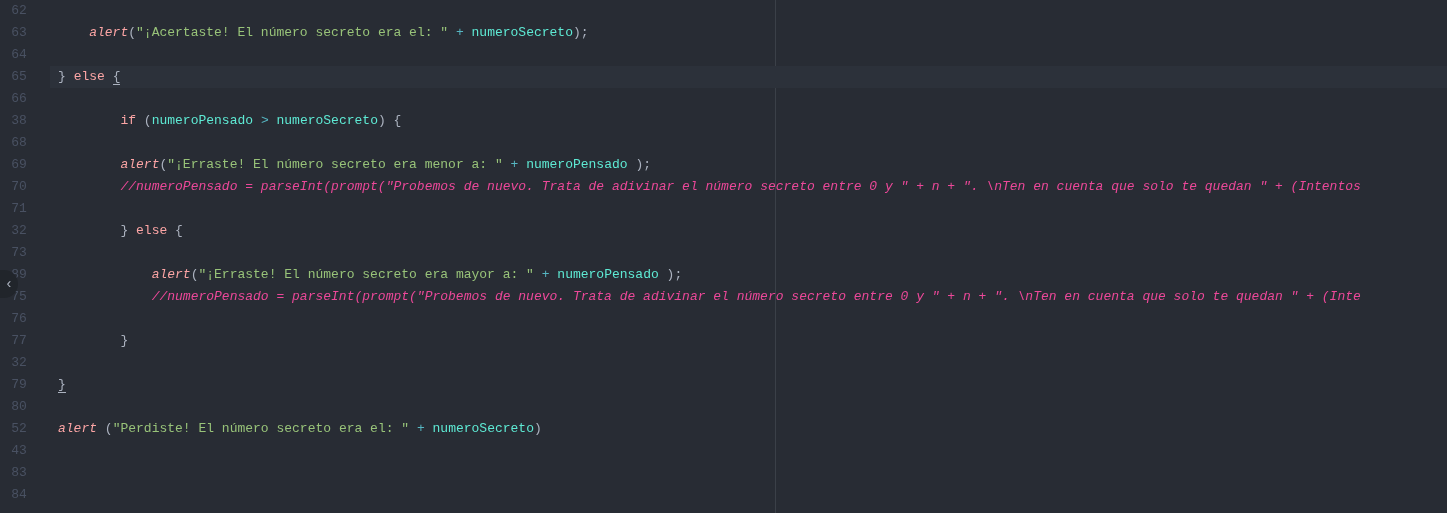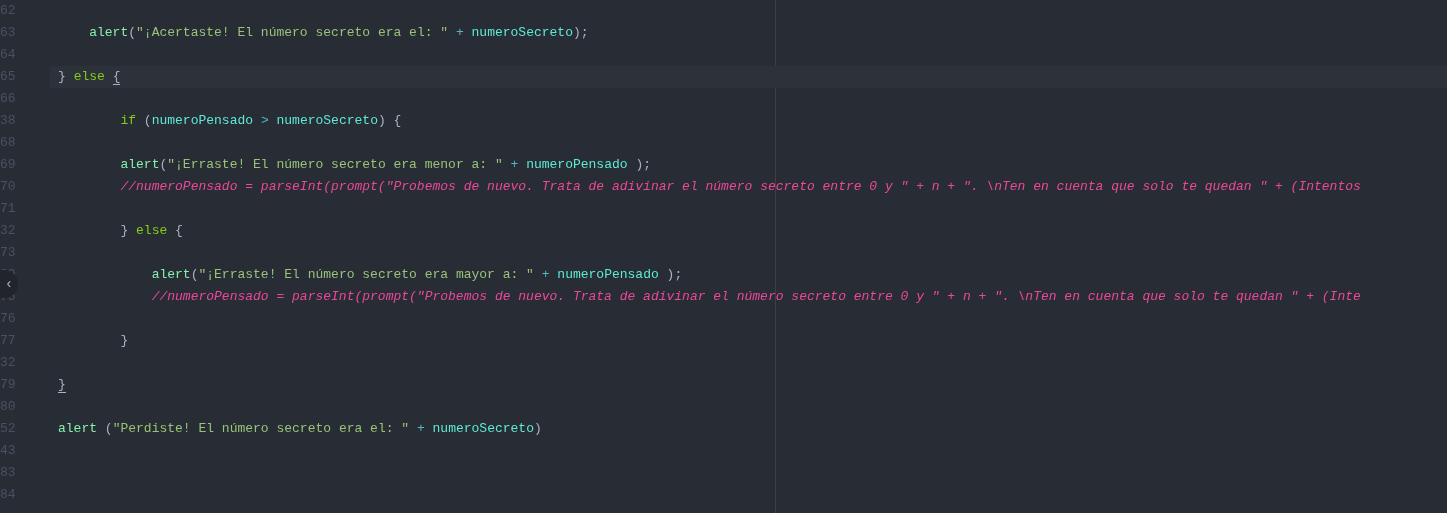--- a/index.html
+++ b/index.html
@@ -14,42 +14,42 @@
       position: relative;
     }
     .editor {
       display: flex;
       height: 100%;
       width: 100%;
     }
     .gutter {
       width: 50px;
       background: #282c34;
-      text-align: left;
+      text-align: center;
       padding-right: 12px;
       color: #495162;
       user-select: none;
       flex-shrink: 0;
     }
     .gutter .ln { height: 22px; line-height: 22px; }
     .code-area {
       flex: 1;
       position: relative;
       overflow: hidden;
     }
     .line {
       height: 22px;
       line-height: 22px;
       white-space: pre;
       position: relative;
       padding-left: 8px;
     }
     .line.hl { background: #2c313a; }
-    .kw { color: #84cc16; }
-    .fn { color: #86efac; }
+    .kw { color: #fca5a5; }
+    .fn { color: #fca5a5; font-style: italic; }
     .str { color: #98c379; }
     .op { color: #56b6c2; }
     .var { color: #5eead4; }
     .punct { color: #abb2bf; }
     .comment { color: #ec4899; font-style: italic; }
     .bracket-underline { border-bottom: 1px solid #abb2bf; }
     
     .toggle-btn {
       position: absolute;
       left: 0;

